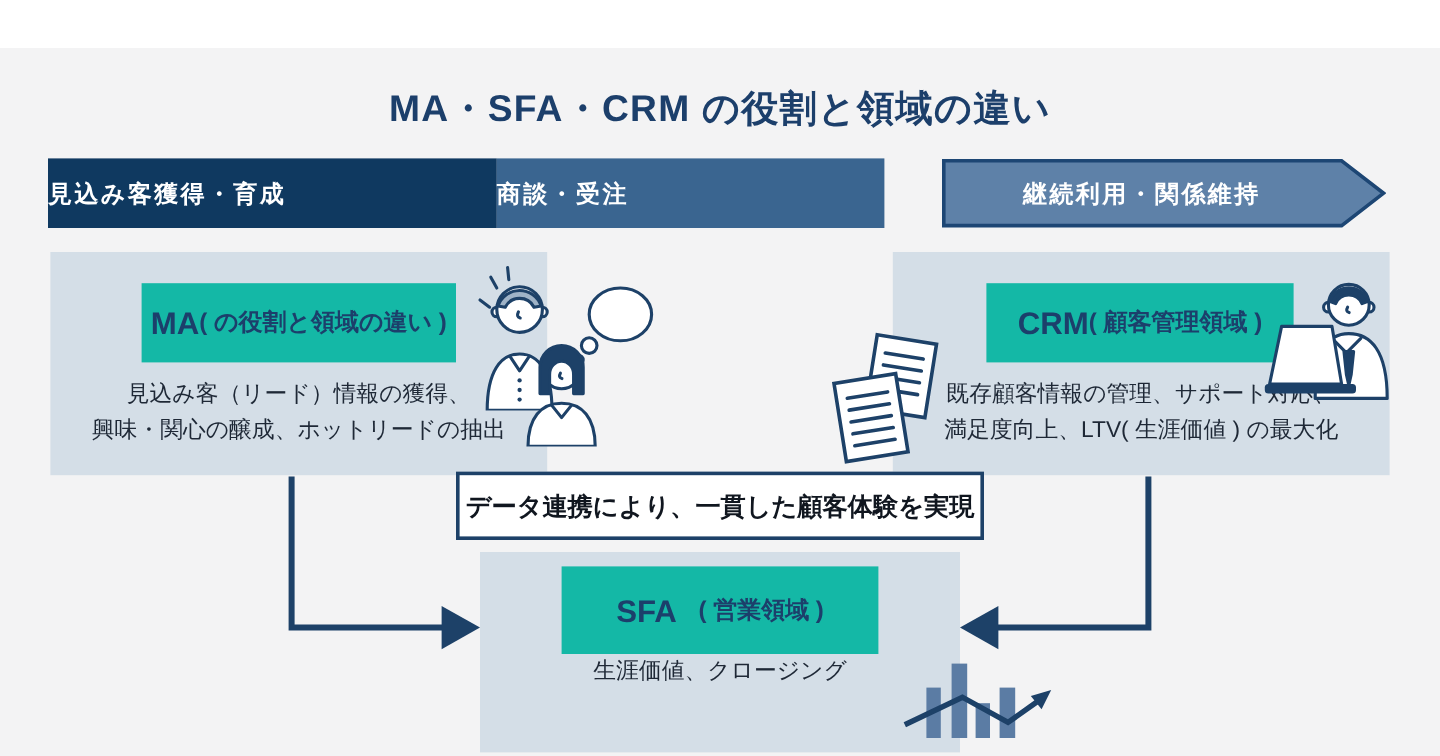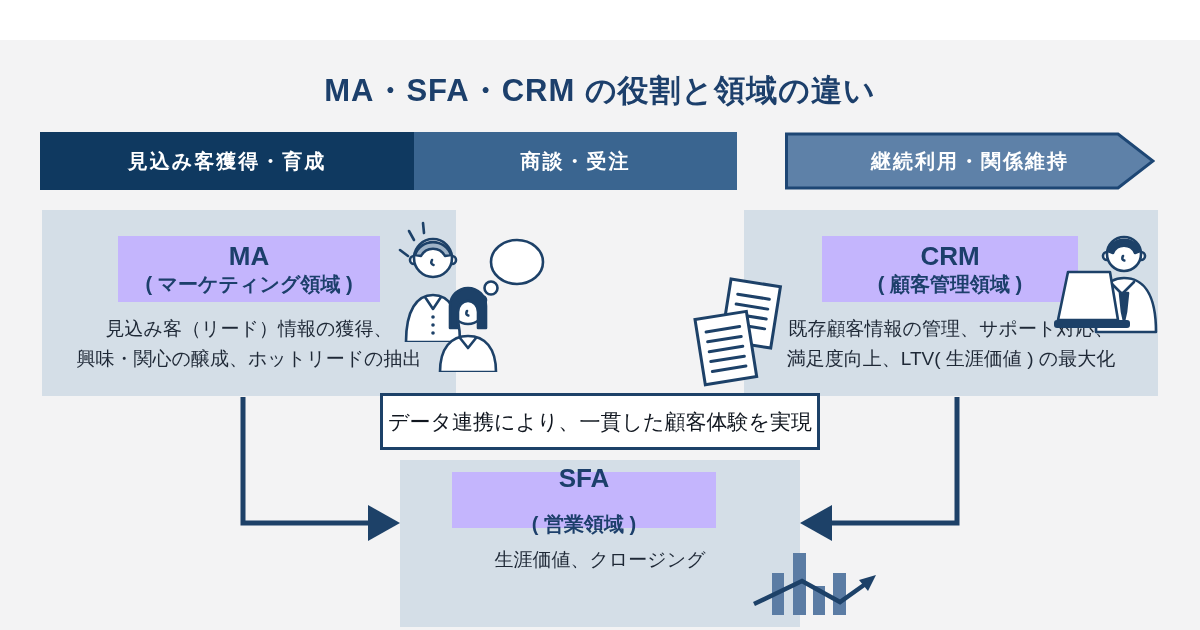--- a/index.html
+++ b/index.html
@@ -8,54 +8,54 @@
     background:#f3f3f4;
     font-family:"Liberation Sans","DejaVu Sans",sans-serif;
     margin-top:40px;
   }
   .page-title{
     position:absolute;top:30px;left:0;width:100%;
     text-align:center;font-size:31px;font-weight:bold;color:#1c3f6b;
     letter-spacing:1px;
   }
   
-  .seg{position:absolute;top:92px;height:58px;display:flex;align-items:center;justify-content:center;}
+  .seg{position:absolute;top:92px;height:58px;display:flex;align-items:center;}
   .seg-label{color:#ffffff;font-size:20px;font-weight:bold;letter-spacing:2px;}
   .seg1{left:40px;width:374px;background:#0f3960;}
   .seg2{left:414px;width:323px;background:#3a6590;}
   .seg3{left:785px;width:370px;background:transparent;}
   .seg3 svg{position:absolute;left:0;top:0;}
   .seg3 .seg-label{position:relative;width:333px;text-align:center;}
   
   .panel{position:absolute;background:#d4dee7;z-index:1;}
   .panel-ma{left:42px;top:170px;width:414px;height:186px;}
   .panel-crm{left:744px;top:170px;width:414px;height:186px;}
   .panel-sfa{left:400px;top:420px;width:400px;height:167px;}
   .title-card{
-    position:absolute;background:#c4b5fd;
-    display:flex;flex-direction:column;align-items:center;justify-content:center;
+    position:absolute;background:#14b8a6;
+    display:flex;flex-direction:row;align-items:center;justify-content:center;
     color:#1c3f6b;font-weight:bold;text-align:center;
   }
   .panel-ma .title-card{left:76px;top:26px;width:262px;height:66px;}
   .panel-crm .title-card{left:78px;top:26px;width:256px;height:66px;}
-  .panel-sfa .title-card{left:52px;top:12px;width:264px;height:56px;gap:18px;}
+  .panel-sfa .title-card{left:68px;top:12px;width:264px;height:73px;gap:18px;}
   .abbr{font-size:26px;line-height:30px;}
   .domain{font-size:20px;line-height:26px;}
   .desc{
     position:absolute;left:0;width:100%;text-align:center;
     color:#1e2836;font-size:19px;font-weight:normal;line-height:30px;
   }
   .panel-ma .desc,.panel-crm .desc{top:104px;}
   .panel-sfa .desc{top:85px;}
   
   .note{
     position:absolute;left:380px;top:353px;width:440px;height:57px;
     background:#ffffff;border:3px solid #1d4168;box-sizing:border-box;
     display:flex;align-items:center;justify-content:center;z-index:4;
-    font-size:21px;font-weight:normal;color:#10161f;
+    font-size:21px;font-weight:bold;color:#10161f;
   }
   
   .connector-layer{position:absolute;left:0;top:0;z-index:2;pointer-events:none;}
   .icon{position:absolute;z-index:3;}
   .icon-man{left:396px;top:178px;}
   .icon-bubble{left:470px;top:195px;}
   .icon-woman{left:426px;top:230px;}
   .icon-docs{left:690px;top:235px;}
   .icon-laptop{left:1052px;top:182px;}
   .icon-chart{left:752px;top:498px;}
@@ -76,21 +76,21 @@
   <div class="seg seg3">
     <svg width="370" height="58" viewBox="0 0 370 58">
       <polygon points="1.5,2 333,2 368,29 333,56 1.5,56" fill="#5e81a8" stroke="#1d4674" stroke-width="3" stroke-linejoin="miter"></polygon>
     </svg>
     <span class="seg-label">継続利用・関係維持</span>
   </div>
 
   <div class="panel panel-ma">
     <div class="title-card">
       <div class="abbr">MA</div>
-      <div class="domain">( マーケティング領域 )</div>
+      <div class="domain">( の役割と領域の違い )</div>
     </div>
     <div class="desc">
       <div>見込み客（リード）情報の獲得、</div>
       <div>興味・関心の醸成、ホットリードの抽出</div>
     </div>
   </div>
 
   <div class="panel panel-crm">
     <div class="title-card">
       <div class="abbr">CRM</div>

